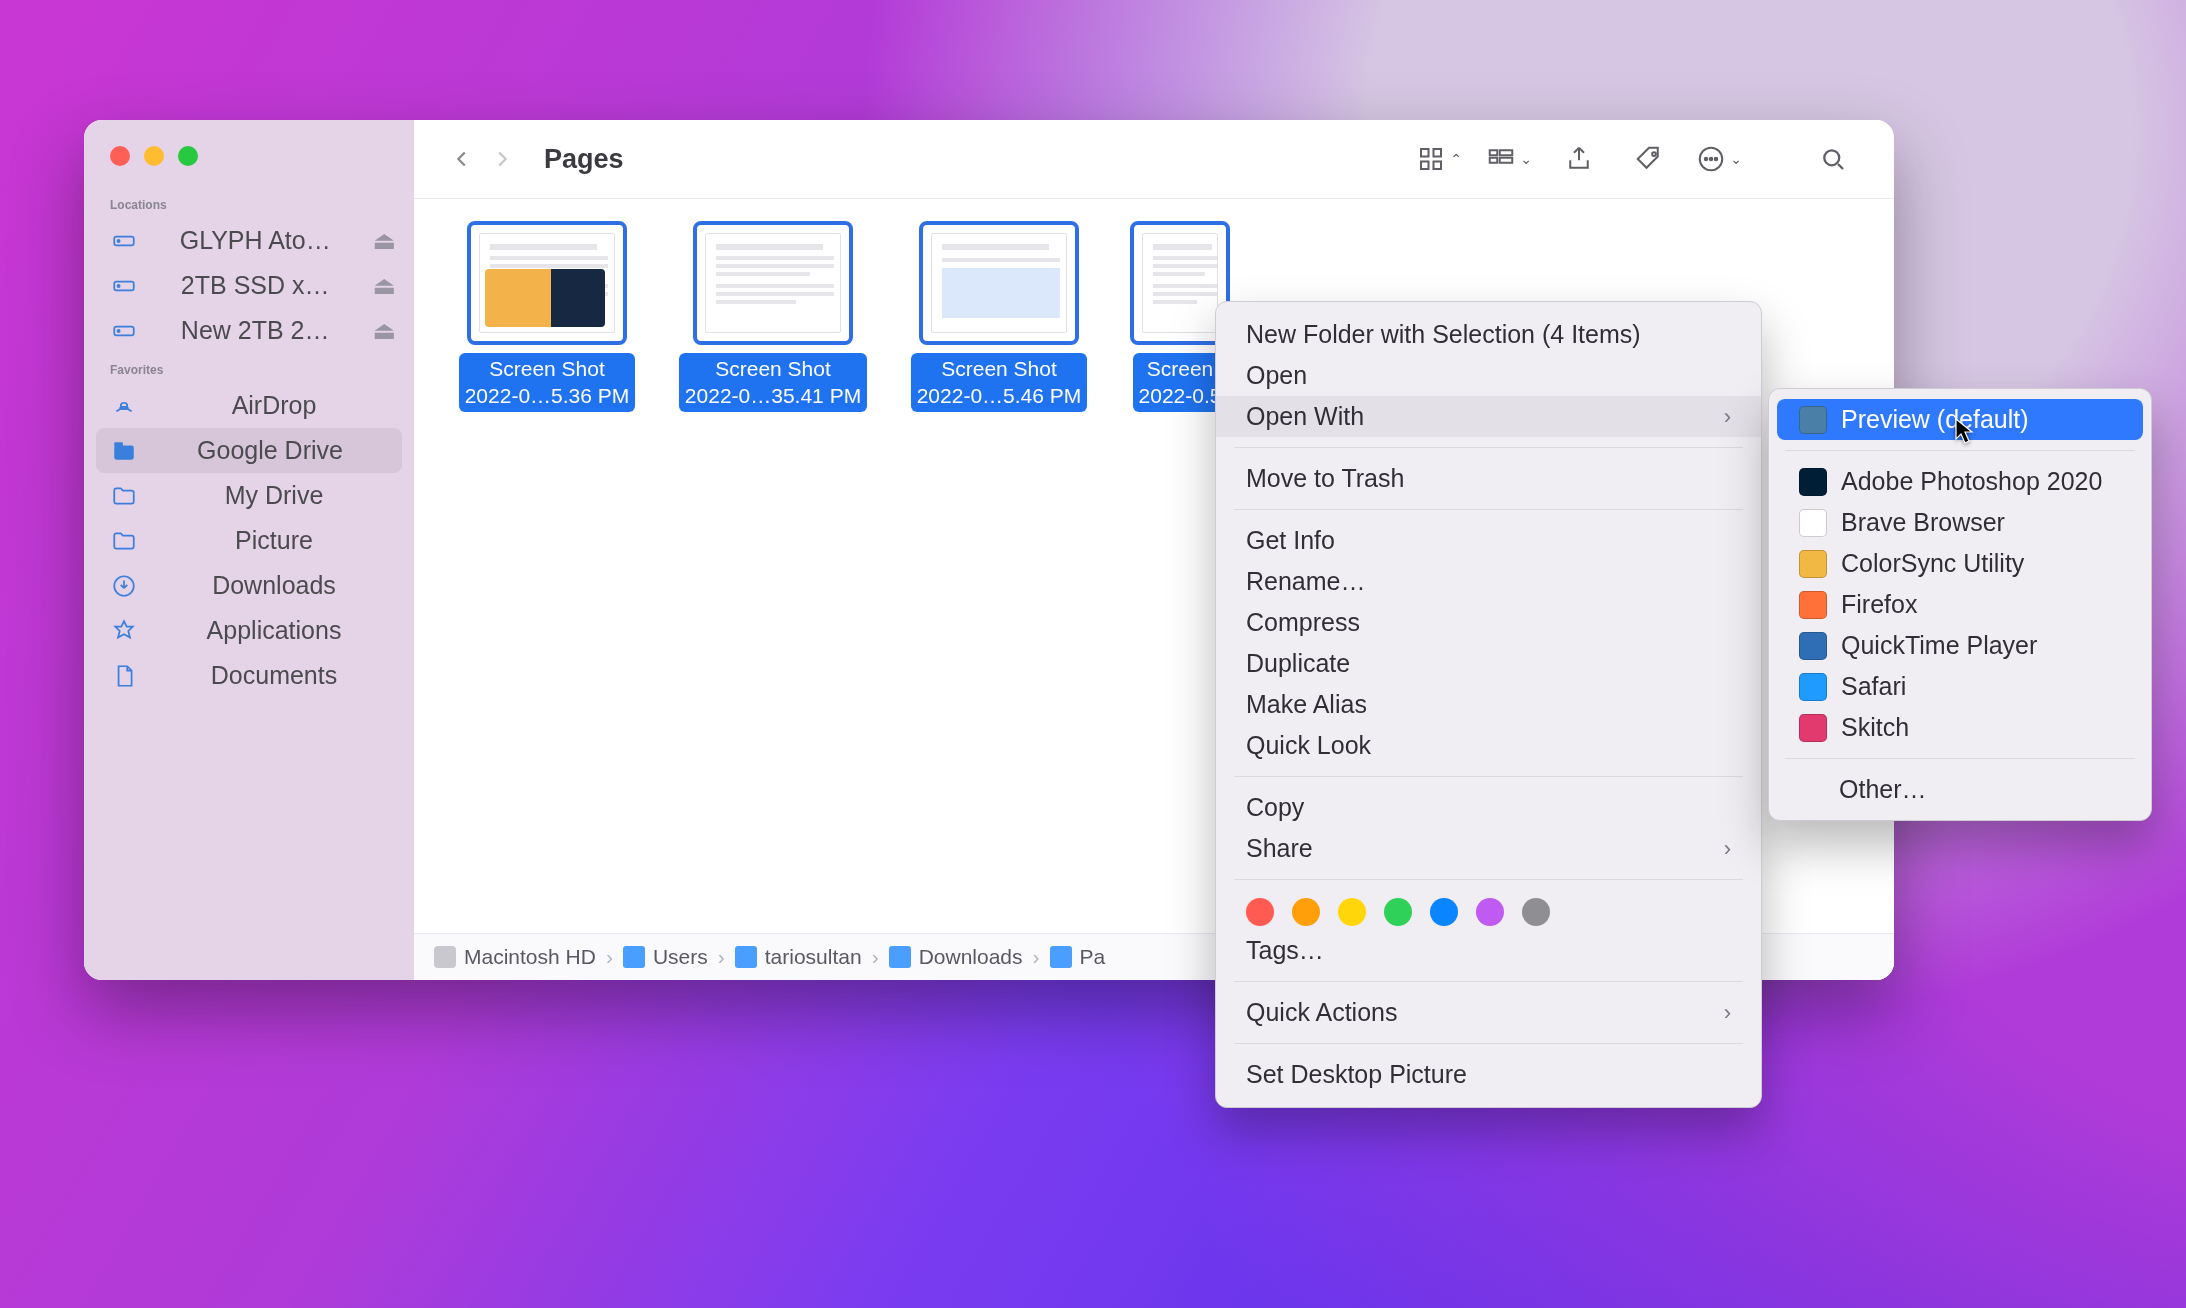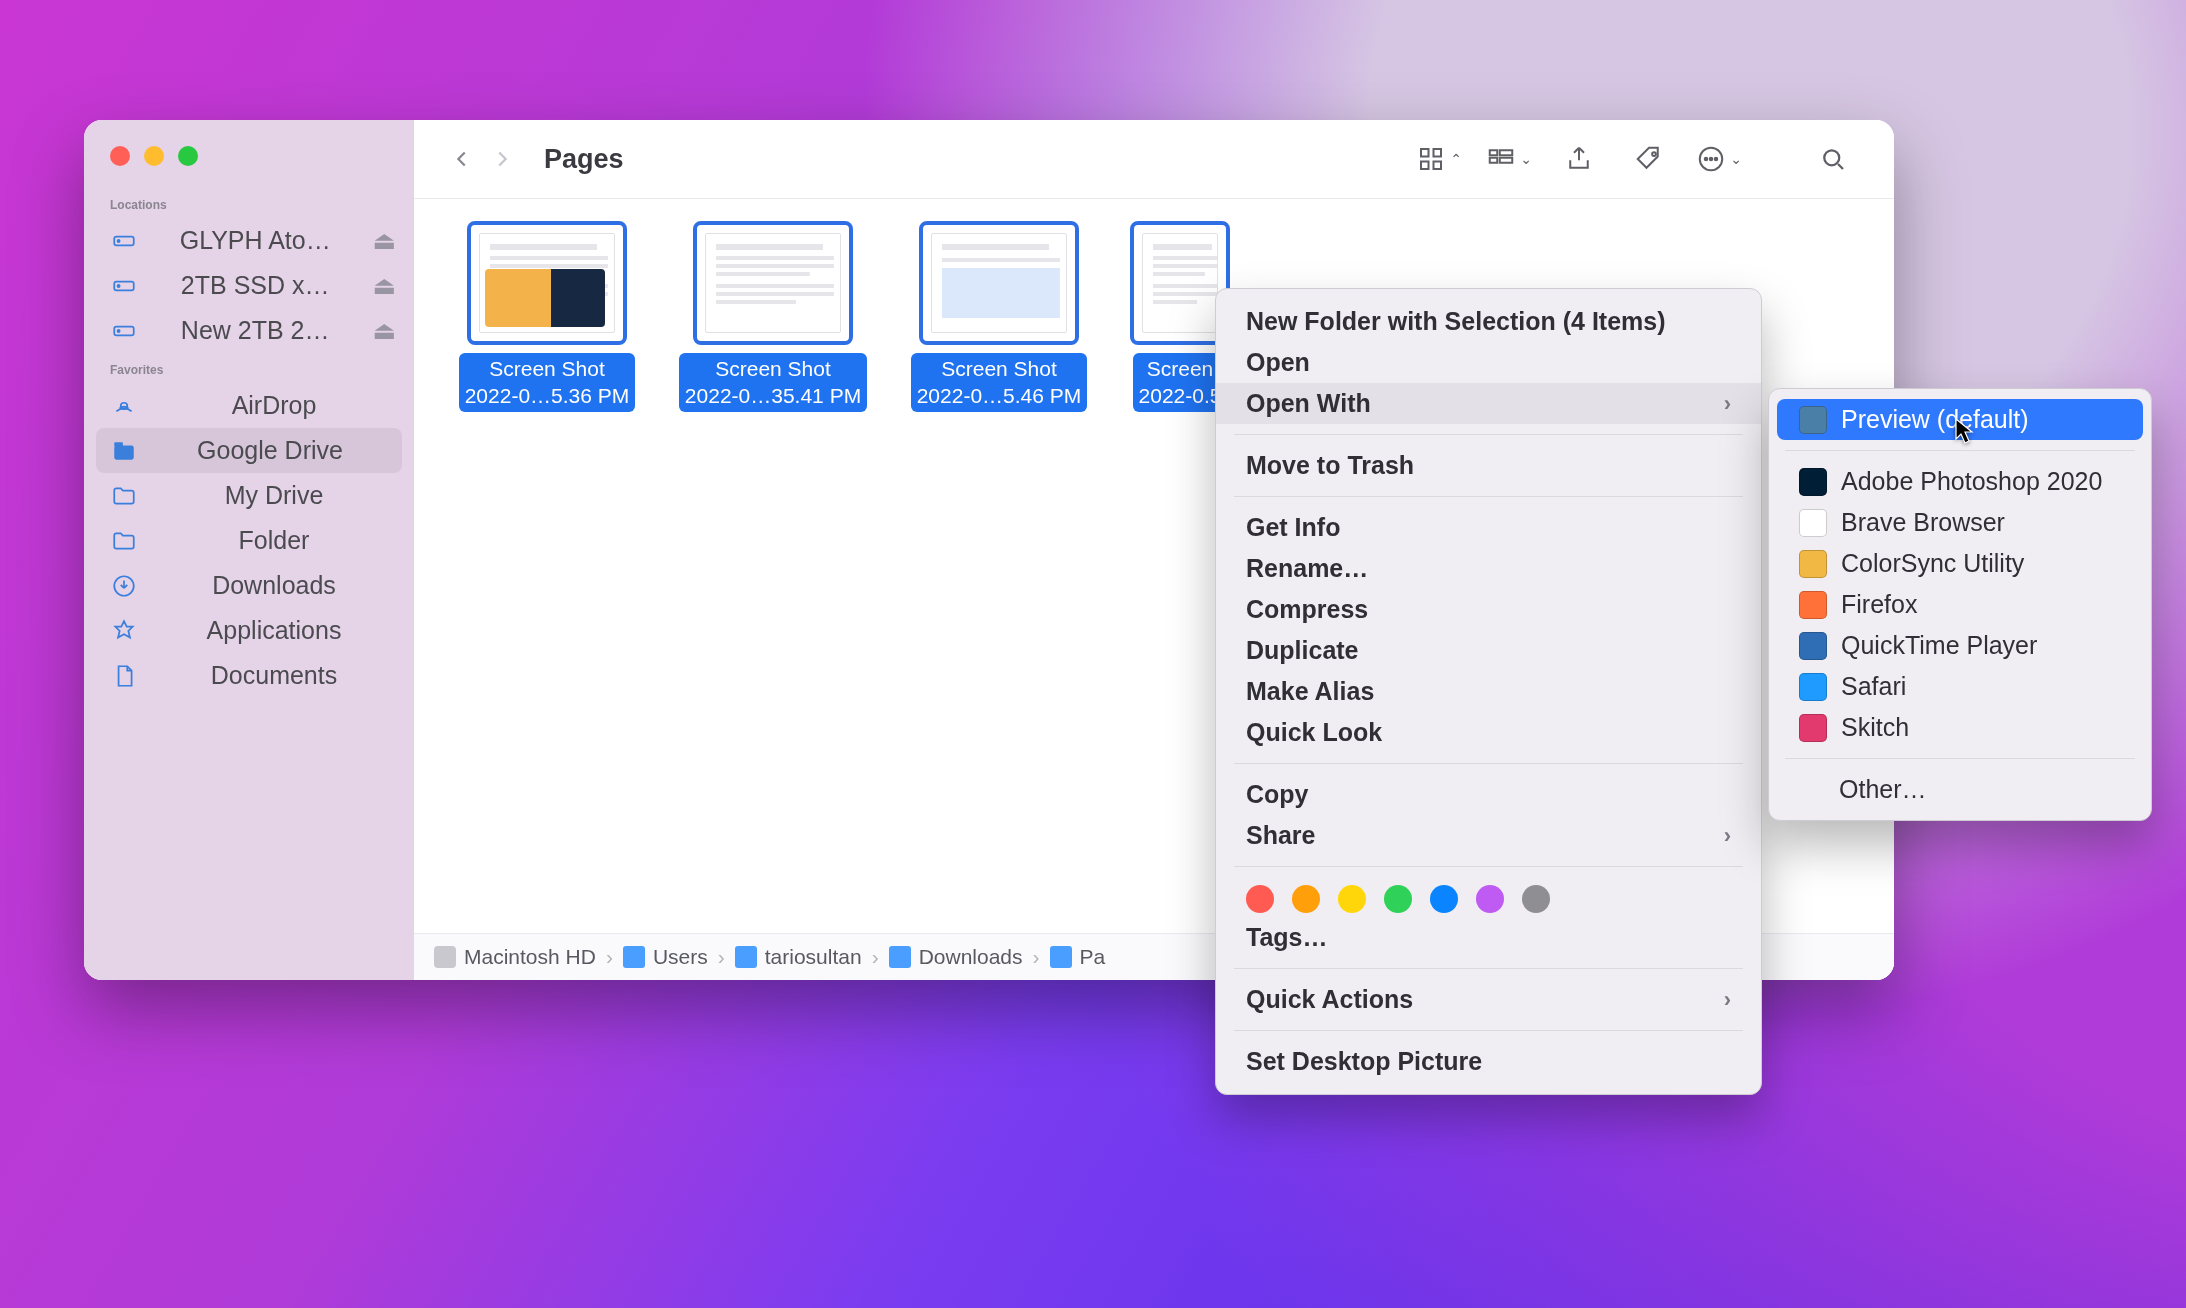--- a/index.html
+++ b/index.html
@@ -135,24 +135,24 @@
     background:#fafafc;
   }
   .pb-seg{display:flex;align-items:center;gap:8px;}
   .pb-ic{width:22px;height:22px;border-radius:4px;display:inline-block;}
   .pb-ic.hd{background:#c8c8ce;}
   .pb-ic.fld{background:#4a9eff;border-radius:3px;}
   .pb-chev{color:#b4b1bb;}
 
   
   .ctx{
-    position:absolute;left:1215px;top:288px;width:545px;
+    position:absolute;left:1215px;top:301px;width:545px;
     background:var(--menu-bg);border:1px solid var(--menu-border);
     border-radius:12px;box-shadow:0 24px 48px rgba(0,0,0,.28);
-    padding:12px 0;font-size:25px;color:#2f2f35;font-weight:bold;
+    padding:12px 0;font-size:25px;color:#2f2f35;
   }
   .ctx .mi{padding:6px 30px;display:flex;align-items:center;justify-content:space-between;}
   .ctx .mi.hl{background:#e4e0e8;}
   .ctx .sep{height:1px;background:var(--menu-sep);margin:10px 18px;}
   .ctx .chev{color:#7c7885;font-size:22px;}
   .tagrow{display:flex;gap:18px;padding:8px 30px 4px;}
   .tagdot{width:28px;height:28px;border-radius:50%;}
 
   
   .submenu{
@@ -247,21 +247,21 @@
             </svg>
           </span>
         <span class="lbl">My Drive</span>
       </div>
       <div class="sb-item">
         <span class="sb-icon">
             <svg viewBox="0 0 24 24" fill="none" stroke="currentColor" stroke-width="1.6">
               <path d="M3 7a2 2 0 0 1 2-2h4l2 2h8a2 2 0 0 1 2 2v8a2 2 0 0 1-2 2H5a2 2 0 0 1-2-2z"></path>
             </svg>
           </span>
-        <span class="lbl">Folder</span>
+        <span class="lbl">Picture</span>
       </div>
       <div class="sb-item">
         <span class="sb-icon">
             <svg viewBox="0 0 24 24" fill="none" stroke="currentColor" stroke-width="1.6">
               <circle cx="12" cy="12" r="9"></circle>
               <path d="M12 7v7m0 0l-3-3m3 3l3-3"></path>
             </svg>
           </span>
         <span class="lbl">Downloads</span>
       </div>

